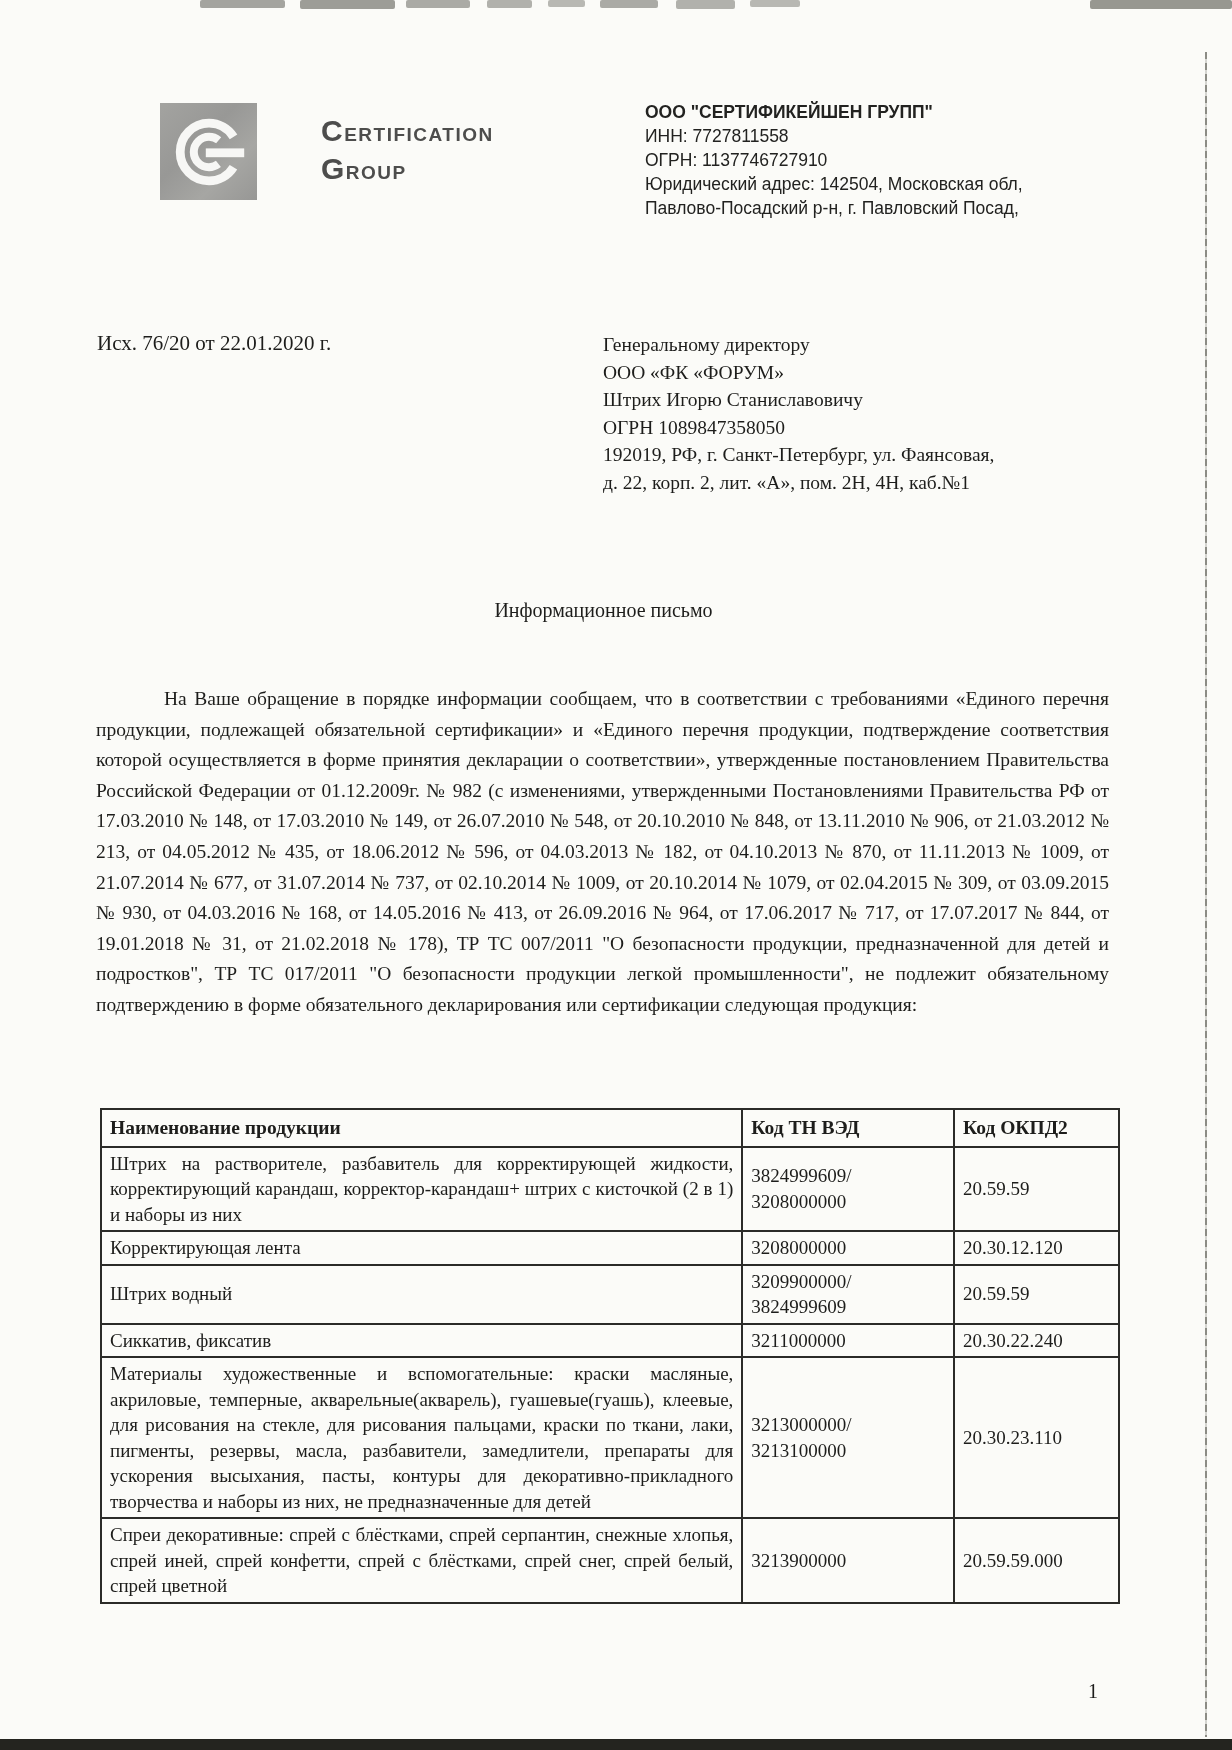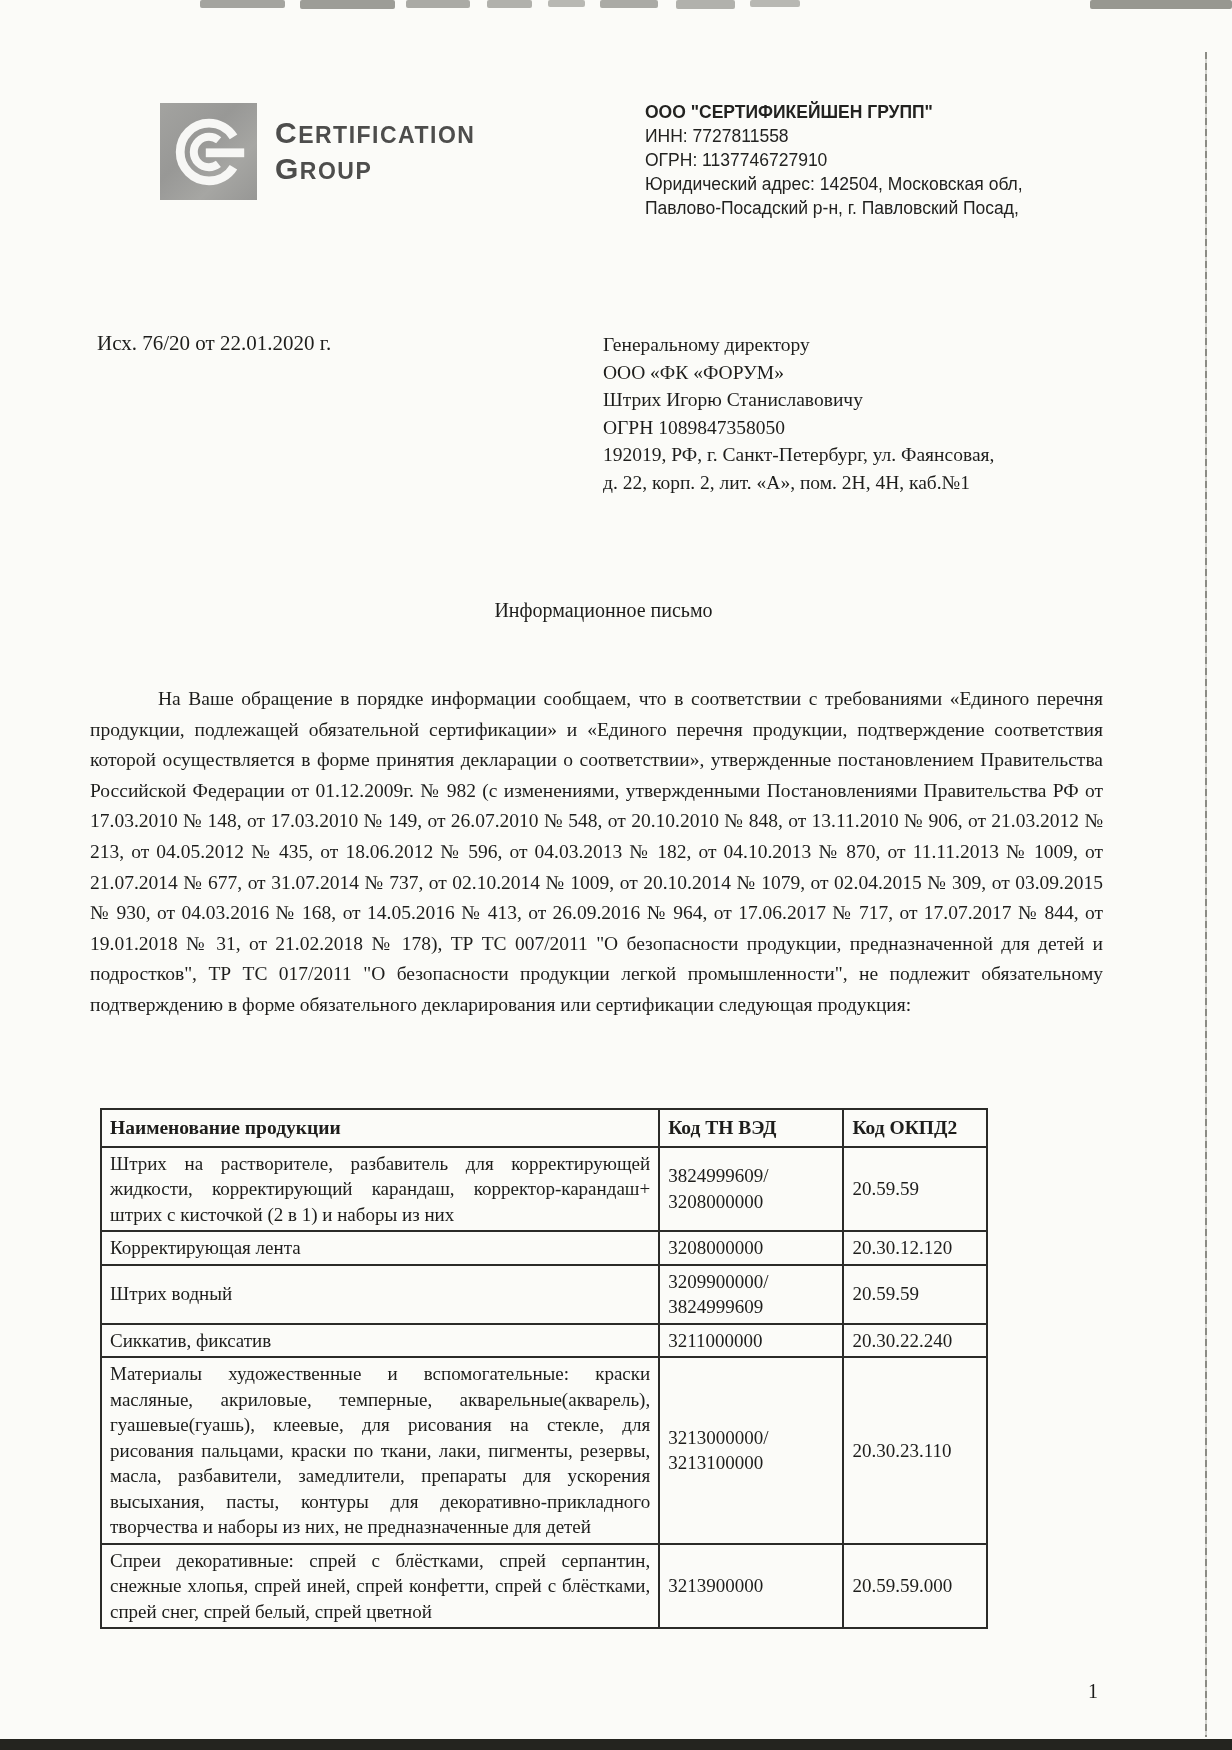--- a/index.html
+++ b/index.html
@@ -17,41 +17,41 @@
     background:repeating-linear-gradient(180deg,#8c8c85 0 7px,rgba(140,140,133,.35) 7px 11px);
   }
   
   .logo-row{position:absolute;left:160px;top:103px;display:flex;align-items:center;}
   .logo-box{
     width:97px;height:97px;flex:0 0 auto;
     background:linear-gradient(135deg,#a3a3a0 0%,#989896 40%,#a6a6a3 70%,#979795 100%);
     display:flex;align-items:center;justify-content:center;
   }
   .logo-text{margin-left:18px;font-family:"Liberation Sans",sans-serif;font-weight:700;color:#4d4d4c;}
-  .logo-text .lt{display:block;text-transform:uppercase;font-size:23px;line-height:34px;letter-spacing:1.5px;}
+  .logo-text .lt{display:block;text-transform:uppercase;font-size:19px;line-height:34px;letter-spacing:1.5px;margin-left:46px;}
   .logo-text .lt::first-letter{font-size:30px;}
   
   .company-block{
     position:absolute;left:645px;top:100px;width:500px;
     font-family:"Liberation Sans",sans-serif;
     font-size:17.5px;line-height:24px;color:#222220;
   }
   .company-block .bold{font-weight:700;}
   
   .ref{position:absolute;left:97px;top:331px;font-size:21px;}
   .recipient{position:absolute;left:575px;top:331px;font-size:19.5px;line-height:27.5px;margin-left:28px;}
   
   .title{position:absolute;left:97px;top:599px;width:1013px;text-align:center;font-size:20px;}
   .body-par{
-    position:absolute;left:90px;top:684px;width:1013px;
+    position:absolute;left:96px;top:684px;width:1013px;
     font-size:19.5px;line-height:30.6px;text-align:justify;text-indent:68px;
   }
   
   table.products{
-    position:absolute;left:100px;top:1108px;width:888px;
+    position:absolute;left:100px;top:1108px;width:1020px;
     border-collapse:collapse;table-layout:fixed;
     font-size:19px;line-height:25.5px;
   }
   table.products th,table.products td{
     border:2px solid #2b2b28;padding:3px 8px;vertical-align:middle;
   }
   table.products th{font-size:19.5px;text-align:left;padding:5px 8px;}
   td.name{text-align:justify;}
   td.code{white-space:pre-line;}
   col.c1{width:63%;} col.c2{width:20.8%;} col.c3{width:16.2%;}

